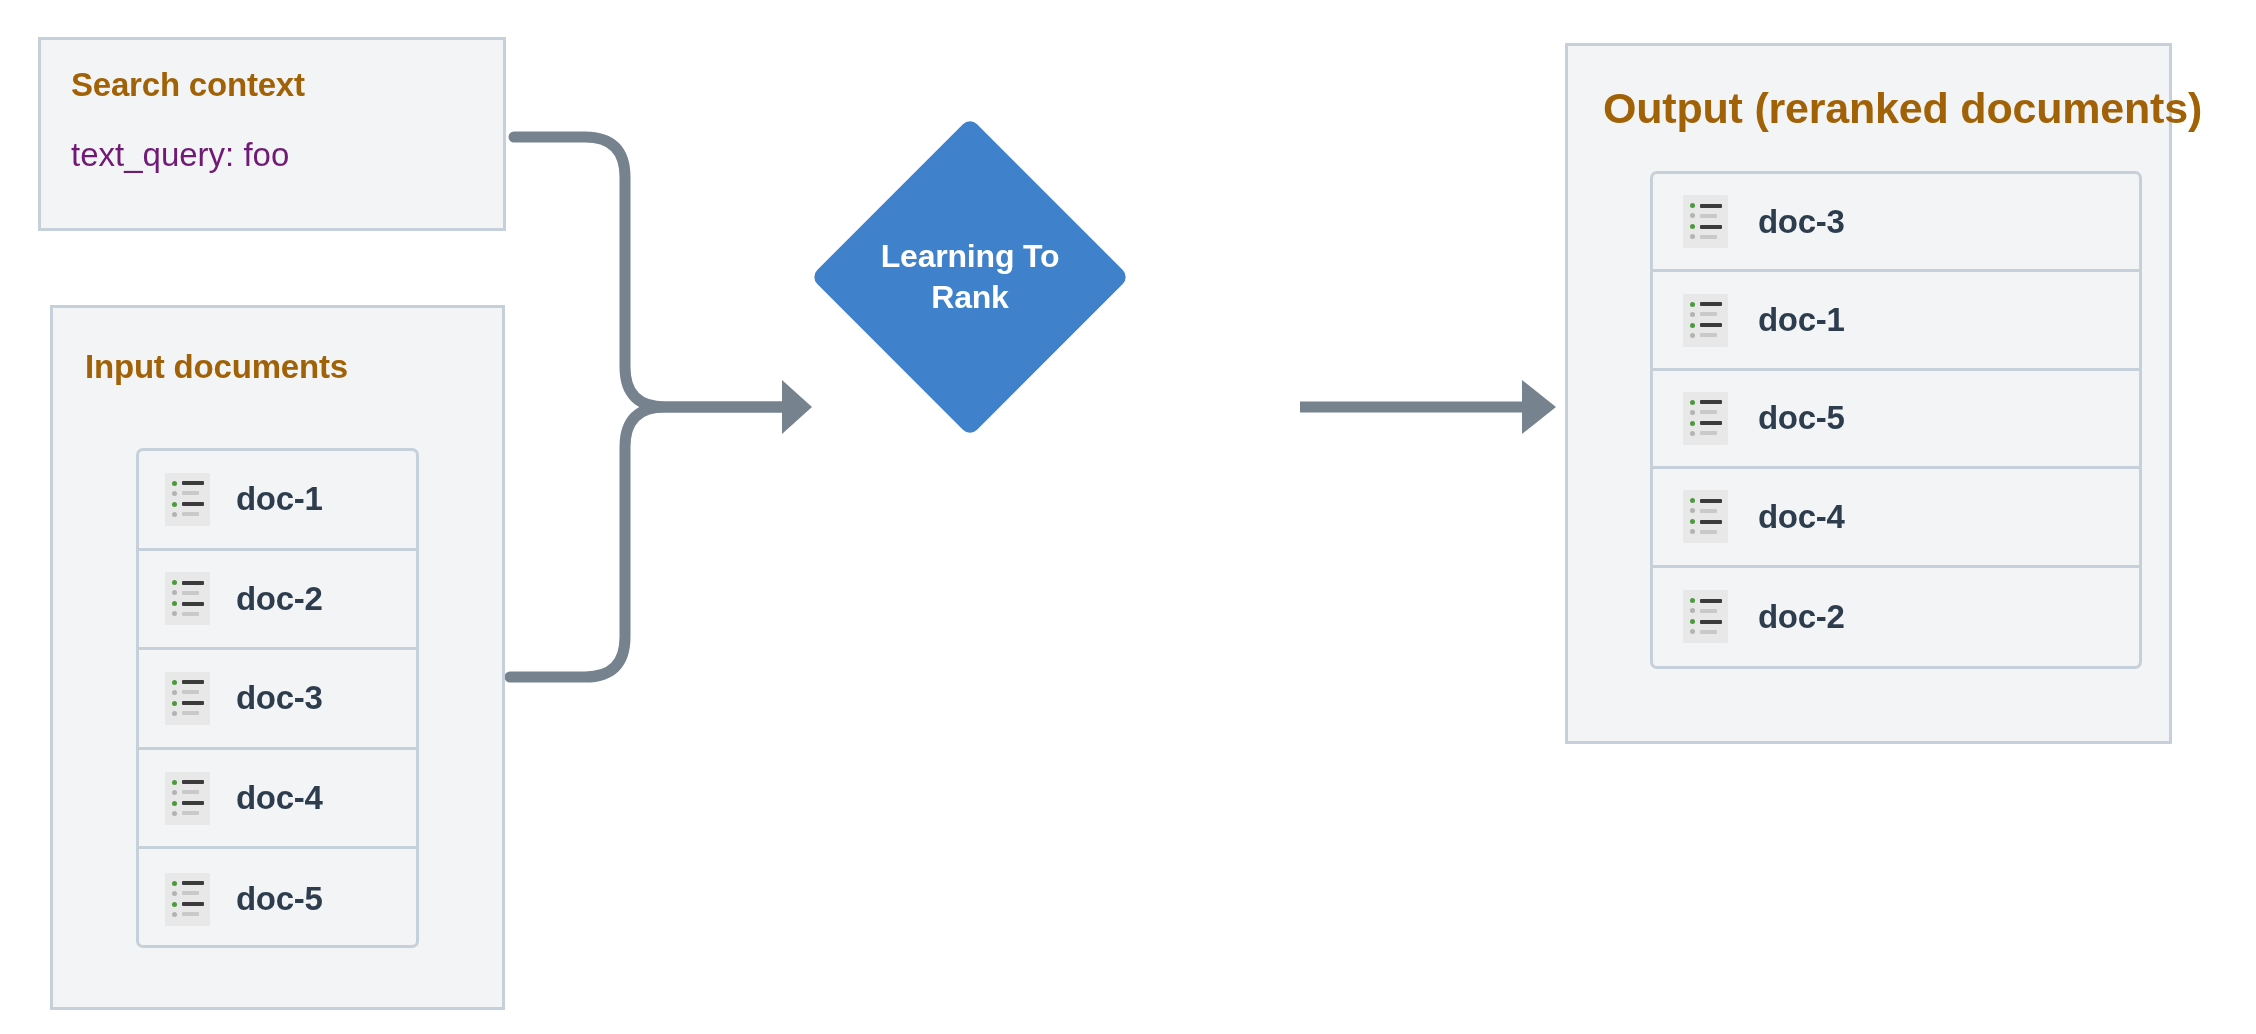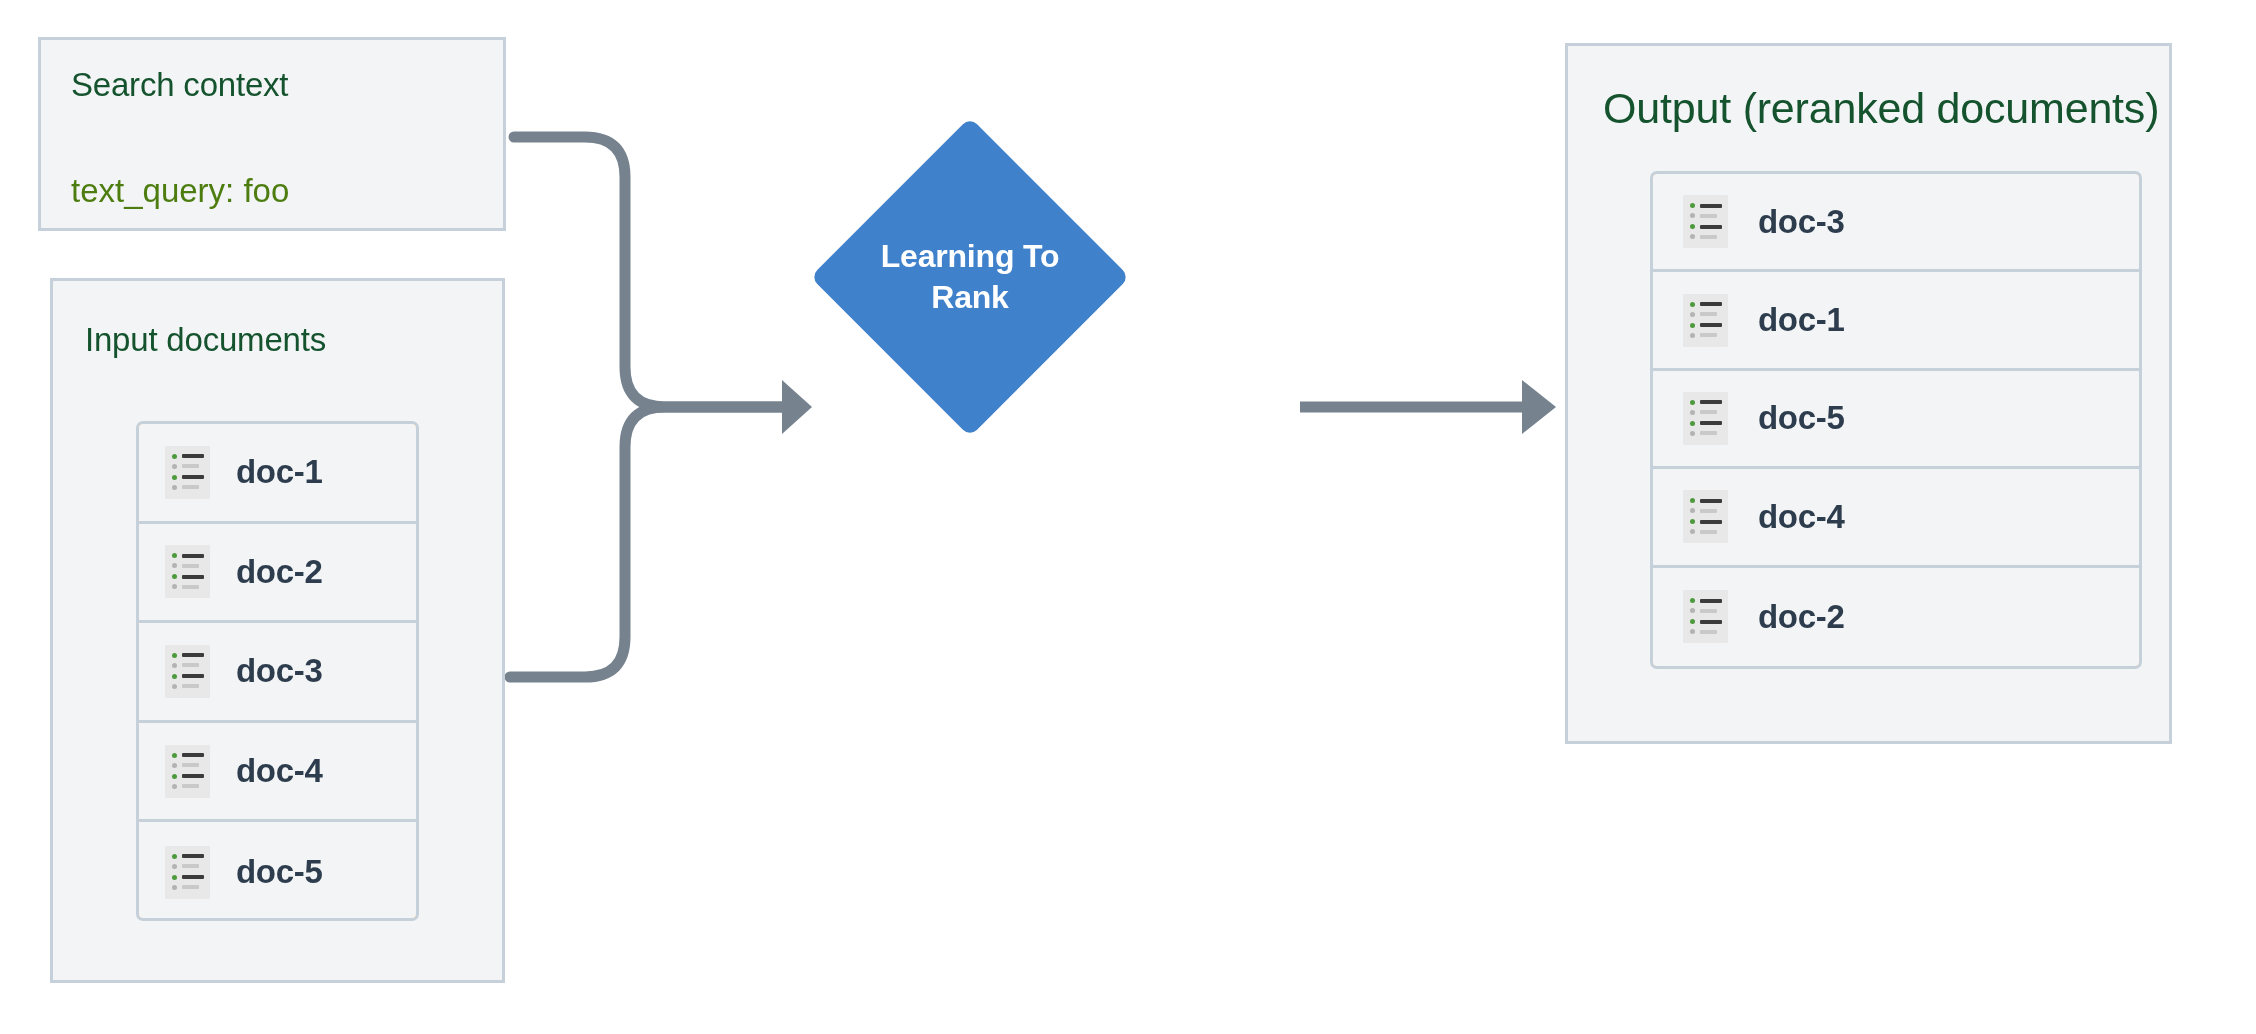--- a/index.html
+++ b/index.html
@@ -28,32 +28,31 @@
   
   .panel {
     position: absolute;
     background: #f2f4f6;
     border: 3px solid #c5d0da;
     box-sizing: border-box;
   }
 
   .panel-title {
     position: absolute;
-    color: #14532d;
-    font-weight: normal;
+    color: #a16207;
+    font-weight: bold;
     letter-spacing: -0.2px;
     white-space: nowrap;
   }
 
   .panel-subtext {
     position: absolute;
-    color: #4d7c0f;
+    color: #701a75;
     font-weight: normal;
     white-space: nowrap;
-    margin-top: 36px;
   }
 
   
   #search-context-panel {
     left: 38px;
     top: 37px;
     width: 468px;
     height: 194px;
   }
   #search-context-title {
@@ -63,21 +62,21 @@
   }
   #search-context-query {
     left: 30px;
     top: 96px;
     font-size: 33px;
   }
 
   
   #input-documents-panel {
     left: 50px;
-    top: 278px;
+    top: 305px;
     width: 455px;
     height: 705px;
     padding-left: 25px;
   }
   #input-documents-title {
     left: 32px;
     top: 40px;
     font-size: 33px;
   }
 

